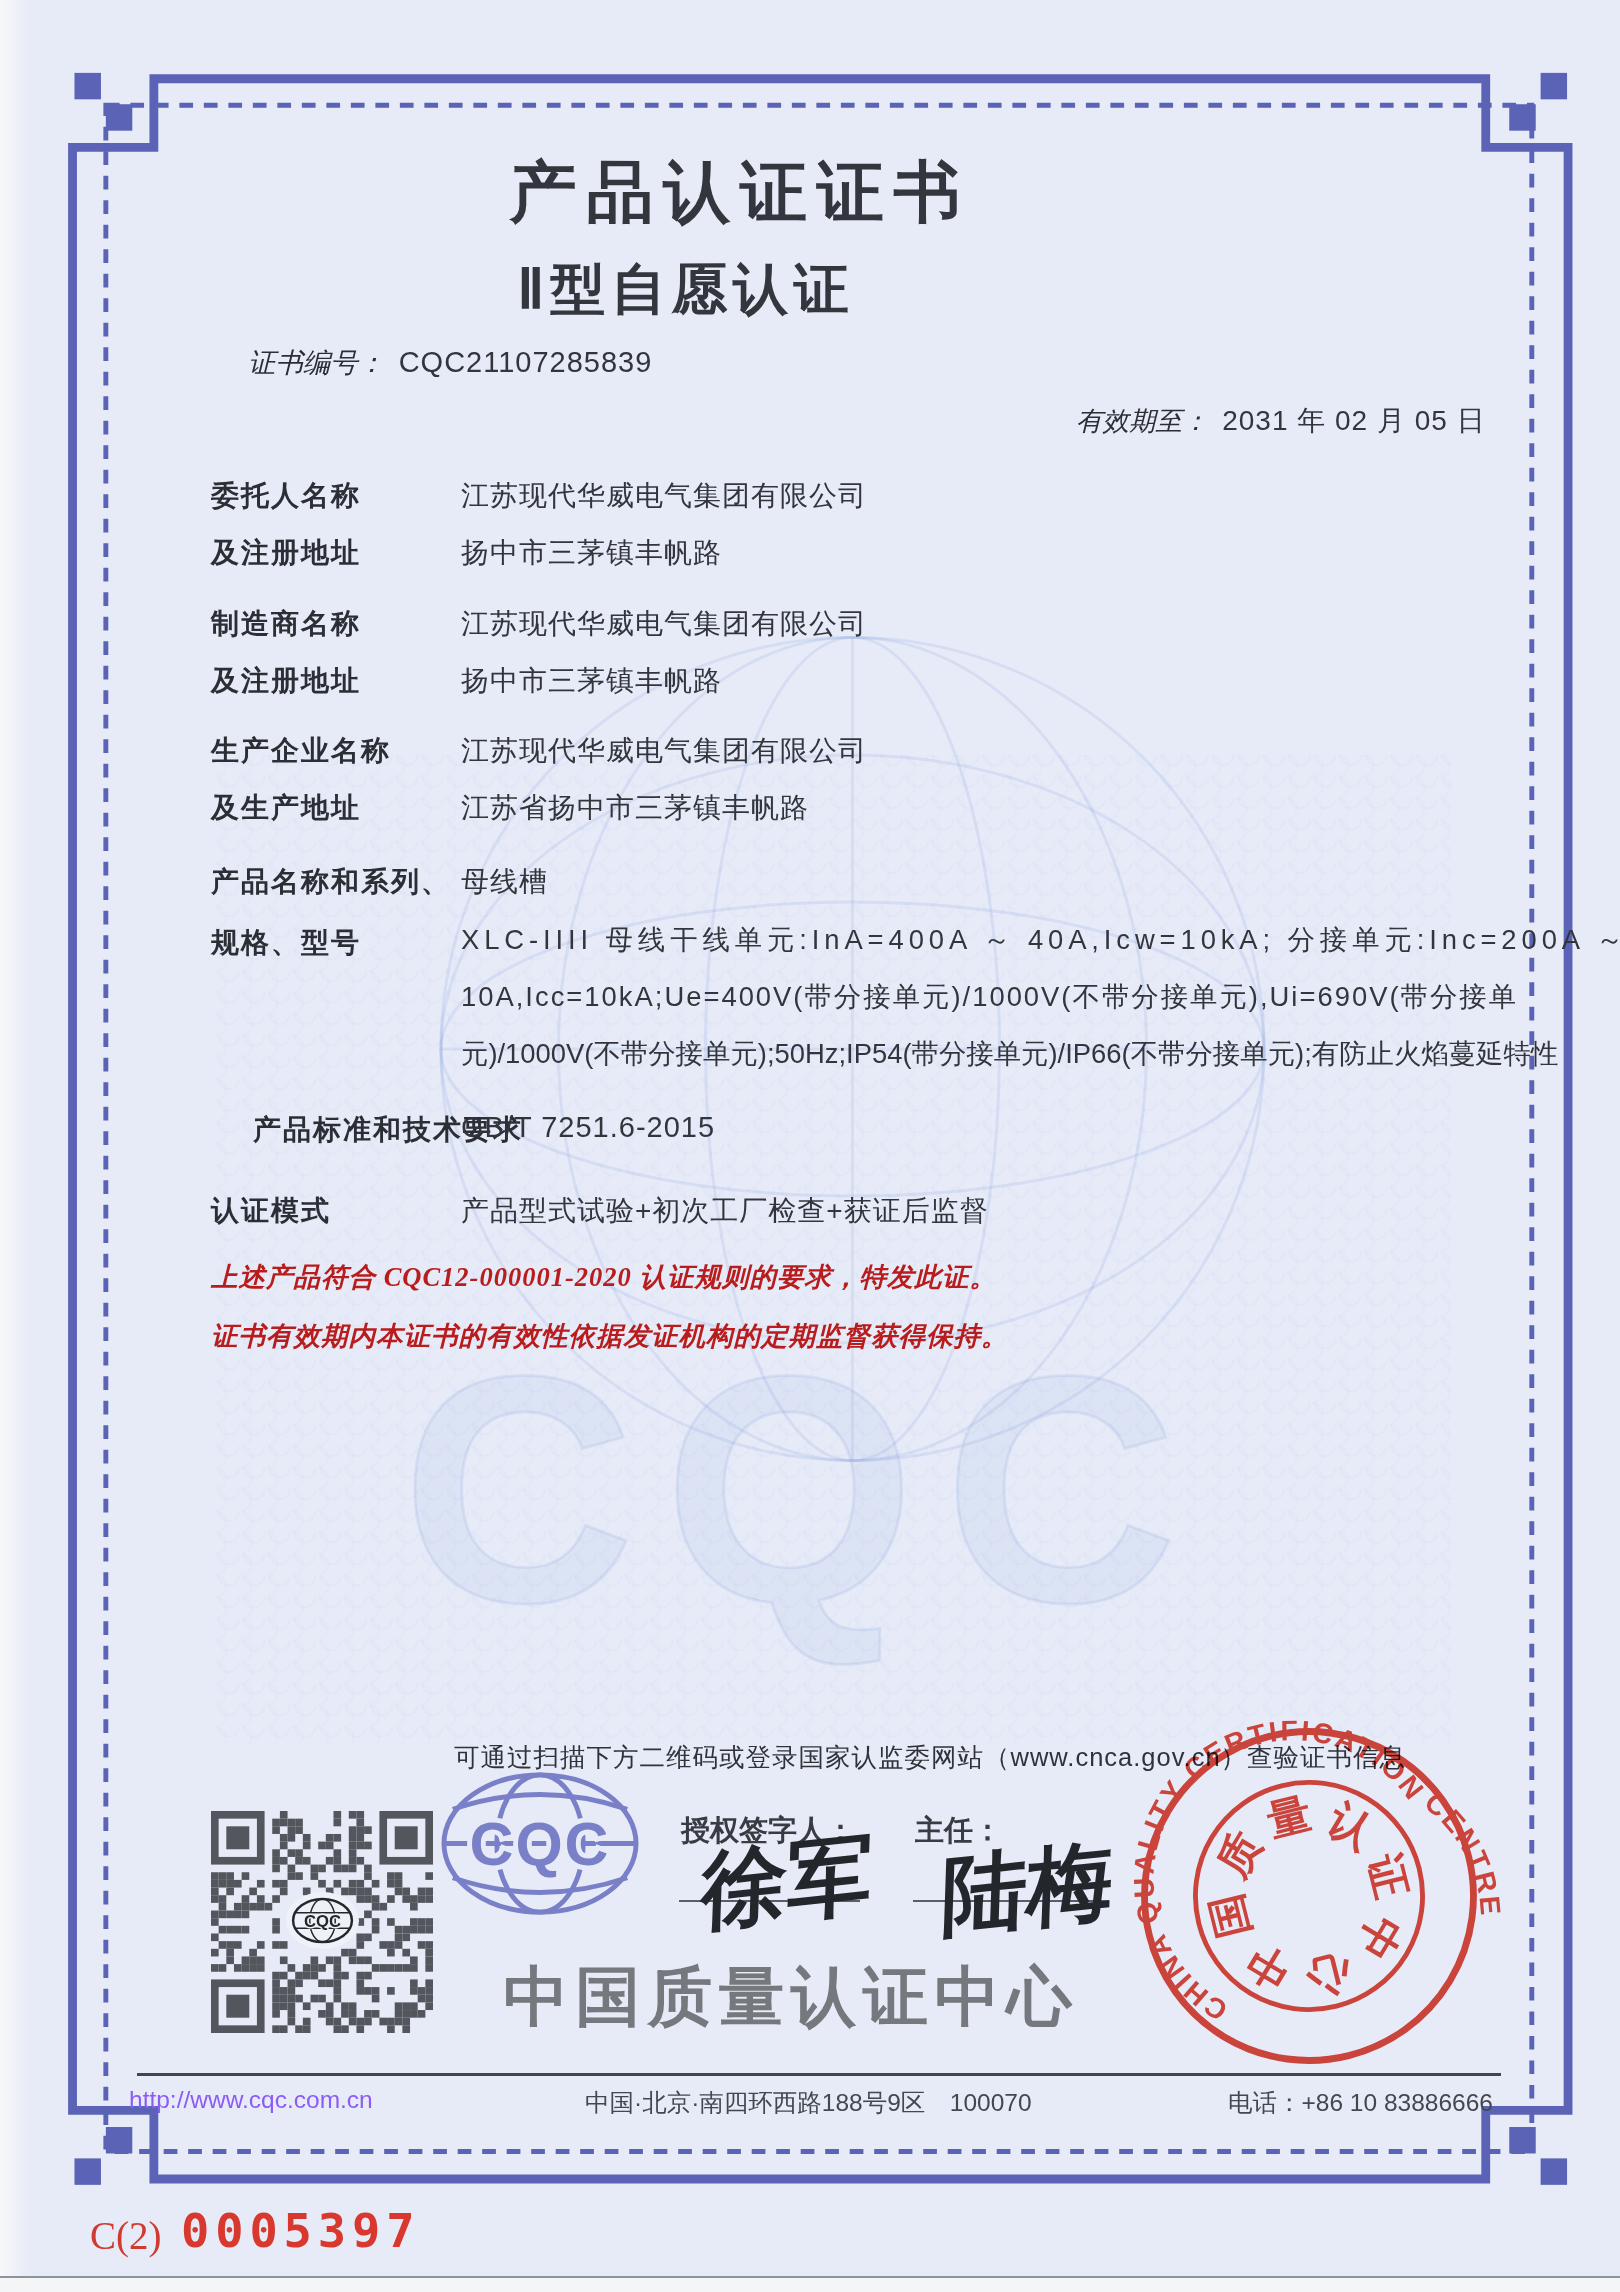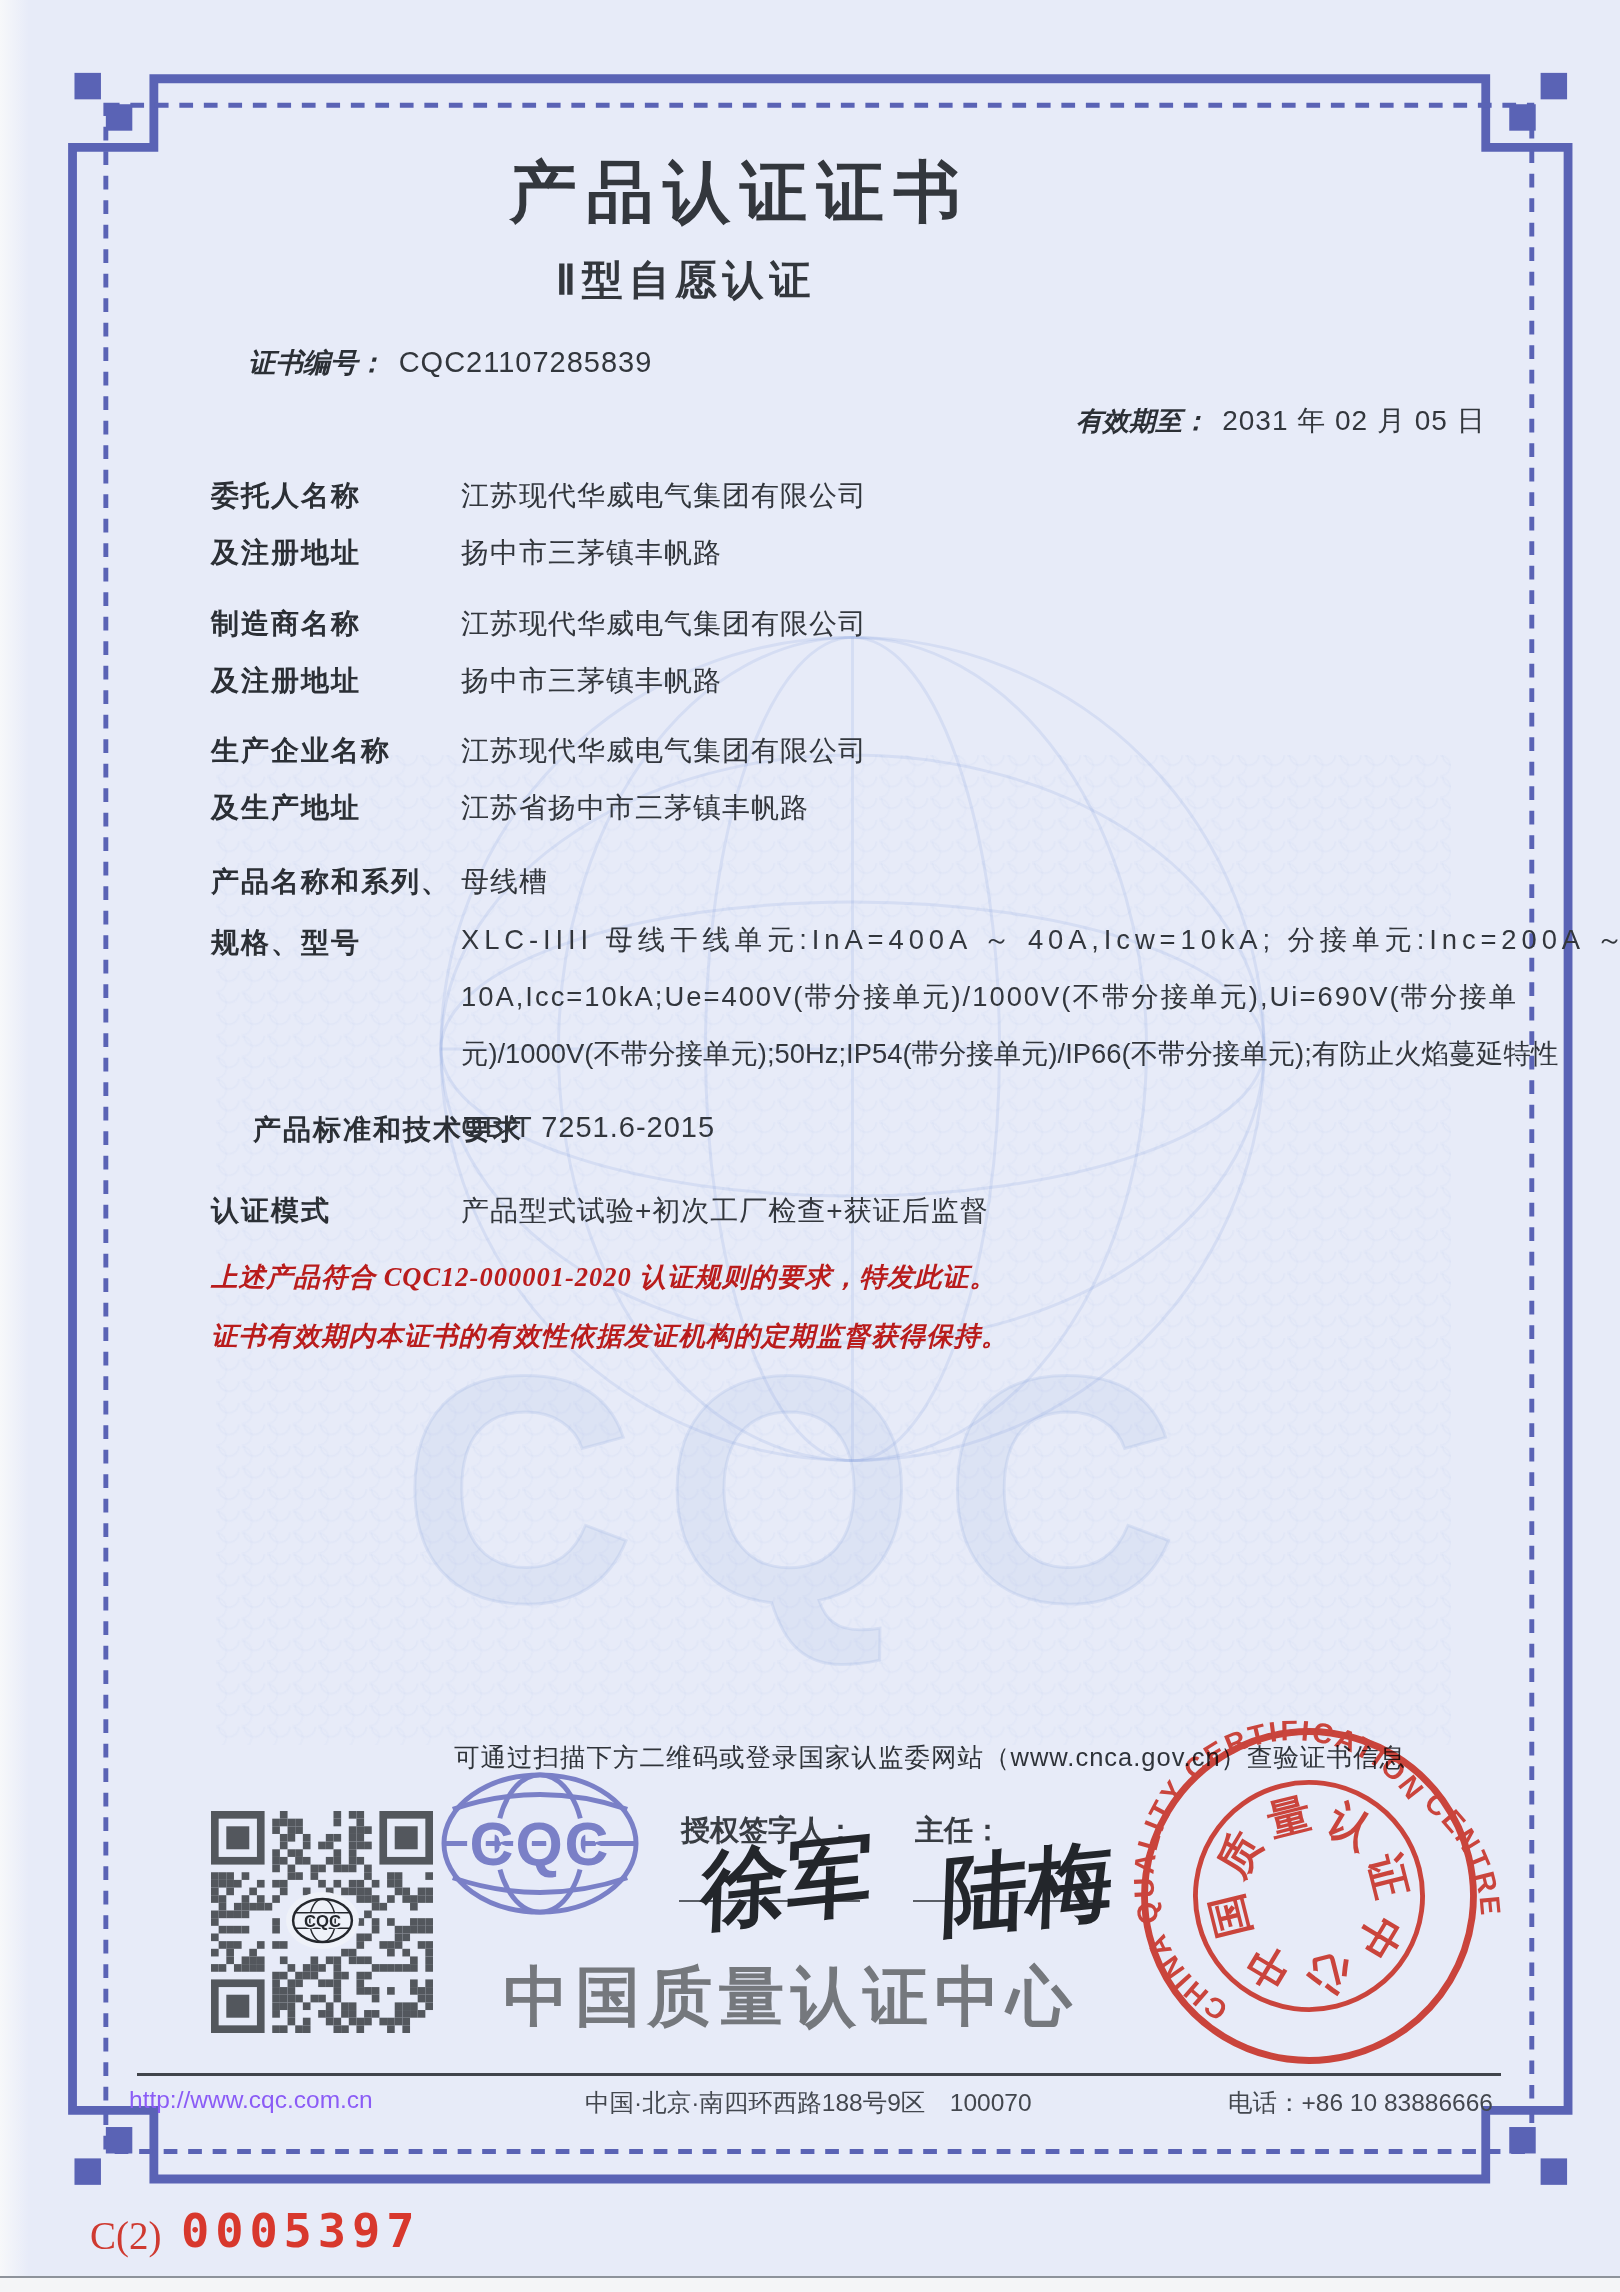--- a/index.html
+++ b/index.html
@@ -11,22 +11,22 @@
   .edge-bottom{left:0;top:2276px;width:1620px;height:16.7px;background:#f4f5f7;border-top:2.9px solid #8e939b;}
   .guilloche{left:216px;top:755px;width:1235px;height:990px;opacity:.55;pointer-events:none;
     background-image:
       radial-gradient(circle at 50% 0px, rgba(125,155,220,0) 8.8px, rgba(125,155,220,.13) 9.8px, rgba(125,155,220,0) 11.8px),
       radial-gradient(circle at 0px 10.8px, rgba(125,155,220,0) 8.8px, rgba(125,155,220,.10) 9.8px, rgba(125,155,220,0) 11.8px);
     background-size:25.5px 21.6px;}
   .wm-cqc{left:314px;top:1304px;width:980px;text-align:center;font-size:323px;font-weight:700;
     letter-spacing:29px;color:rgba(125,155,220,.10);-webkit-text-stroke:2.9px rgba(125,155,220,.16);pointer-events:none;}
   
   .title{left:0;top:147px;width:1480px;text-align:center;font-size:67px;font-weight:900;letter-spacing:9.8px;color:#33373d;}
-  .subtitle{left:0;top:253px;width:1372px;text-align:center;font-size:41px;font-weight:700;letter-spacing:5.9px;color:#33373d;}
-  .kai{font-family:"Liberation Serif",serif;font-style:italic;font-weight:700;}
+  .subtitle{left:0;top:253px;width:1372px;text-align:center;font-size:55px;font-weight:700;letter-spacing:5.9px;color:#33373d;}
+  .kai{font-family:"Liberation Serif",serif;font-style:italic;font-weight:400;}
   .row{display:flex;align-items:baseline;gap:13.7px;}
   .lab{font-size:28px;font-weight:700;color:#2b2f35;letter-spacing:2px;}
   .val{font-size:28px;color:#32363c;letter-spacing:1px;white-space:nowrap;}
   .spec{font-size:27.4px;color:#32363c;white-space:nowrap;}
   .stmt{font-family:"Liberation Serif",serif;font-style:italic;font-size:26.5px;font-weight:600;color:#b91c1c;letter-spacing:1px;white-space:nowrap;}
   .note{font-size:25.5px;color:#2f3339;letter-spacing:1px;}
   .sign-label{font-size:29px;font-weight:600;color:#383c42;}
   .signature{font-family:"Liberation Serif",serif;font-size:86px;font-weight:700;color:#23262b;
     transform:rotate(-6deg) skewX(-8deg);white-space:nowrap;}
   .sig-line{height:2px;background:#5a5e66;}

